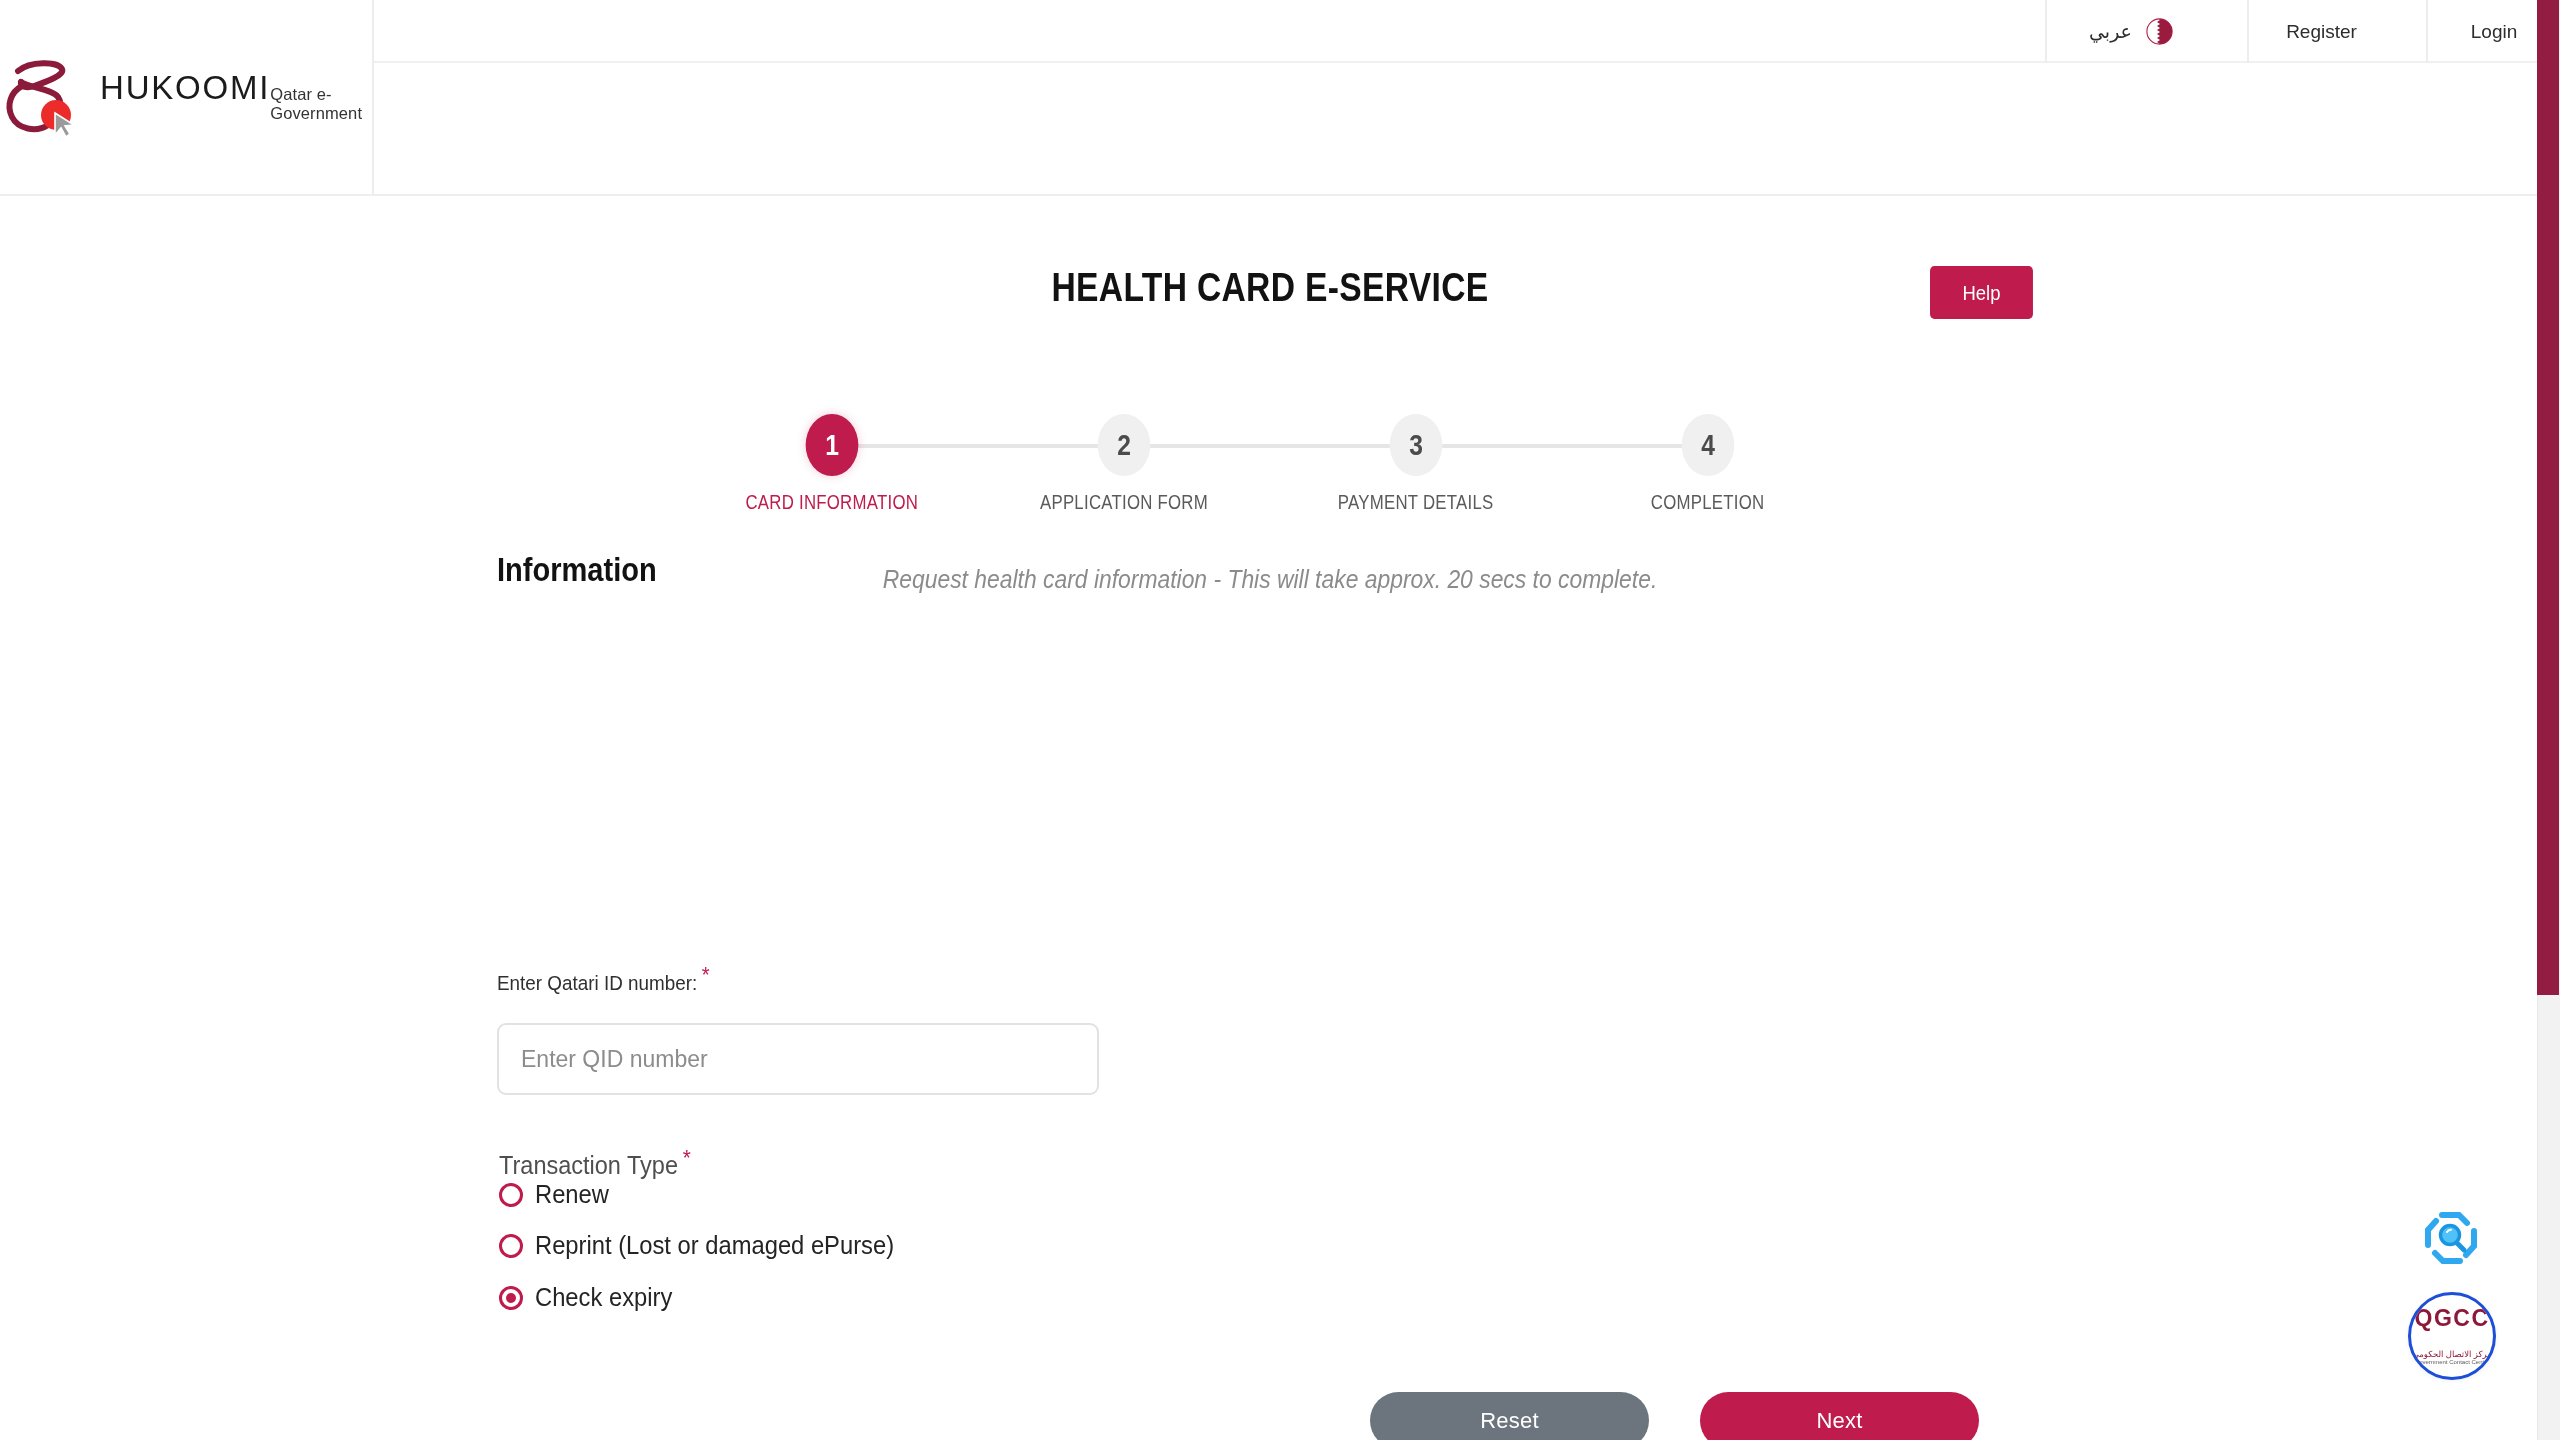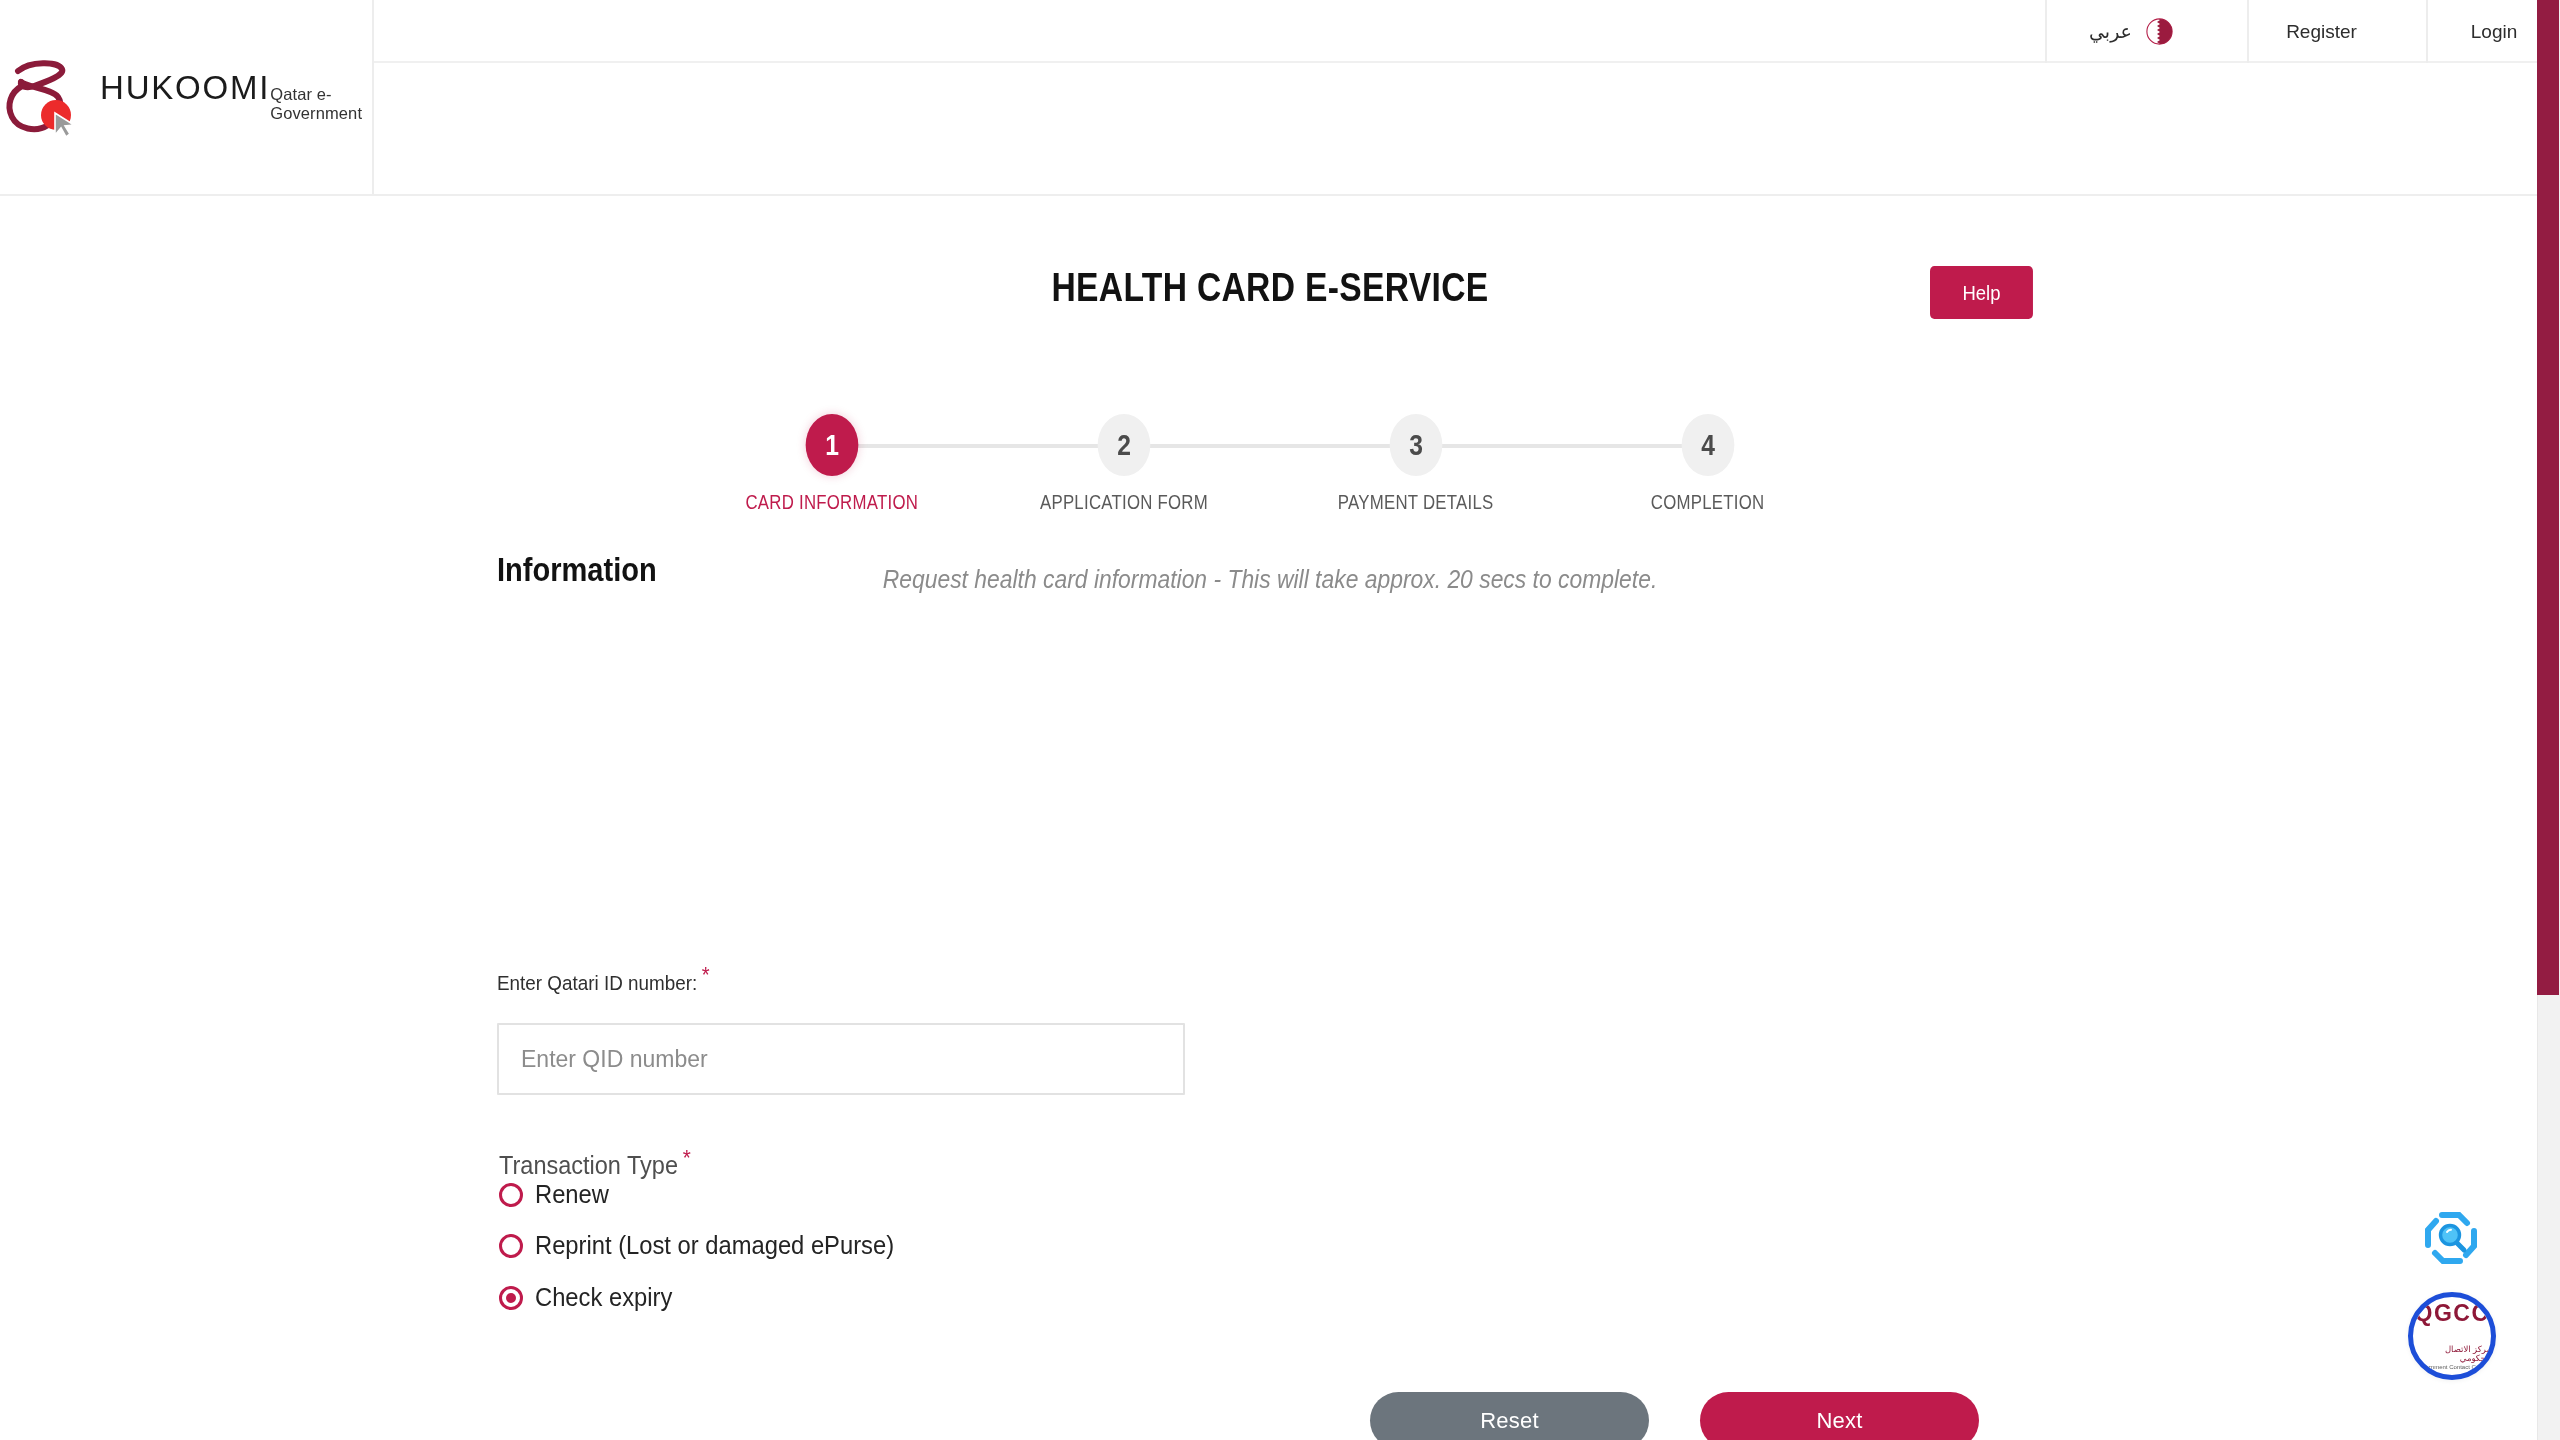--- a/index.html
+++ b/index.html
@@ -269,24 +269,24 @@
     font-size: 22px;
     vertical-align: super;
     margin-left: 5px;
     line-height: 0;
   }
 
   .qid-input {
     position: absolute;
     top: 827px;
     left: 0;
-    width: 688px;
+    width: 602px;
     height: 72px;
     border: 2px solid #e2e2e2;
-    border-radius: 1px;
+    border-radius: 9px;
     background: #ffffff;
     padding: 0 22px;
     font-size: 23px;
     color: #2f2f2f;
     font-family: "Liberation Sans", sans-serif;
     outline: none;
   }
   .qid-input::placeholder { color: #8c8c8c; }
 
   .radio-group-label {
@@ -372,21 +372,21 @@
     cursor: pointer;
   }
   .float-qgcc {
     position: absolute;
     top: 1292px;
     left: 2408px;
     width: 88px;
     height: 88px;
     border-radius: 50%;
     background: #ffffff;
-    border: 5px solid #1d4ed8;
+    border: 3px solid #1d4ed8;
     box-shadow: 0 1px 5px rgba(0,0,0,0.06);
     display: flex;
     flex-direction: column;
     align-items: center;
     justify-content: center;
     cursor: pointer;
     overflow: hidden;
     text-align: right;
   }
   .qgcc-main {

